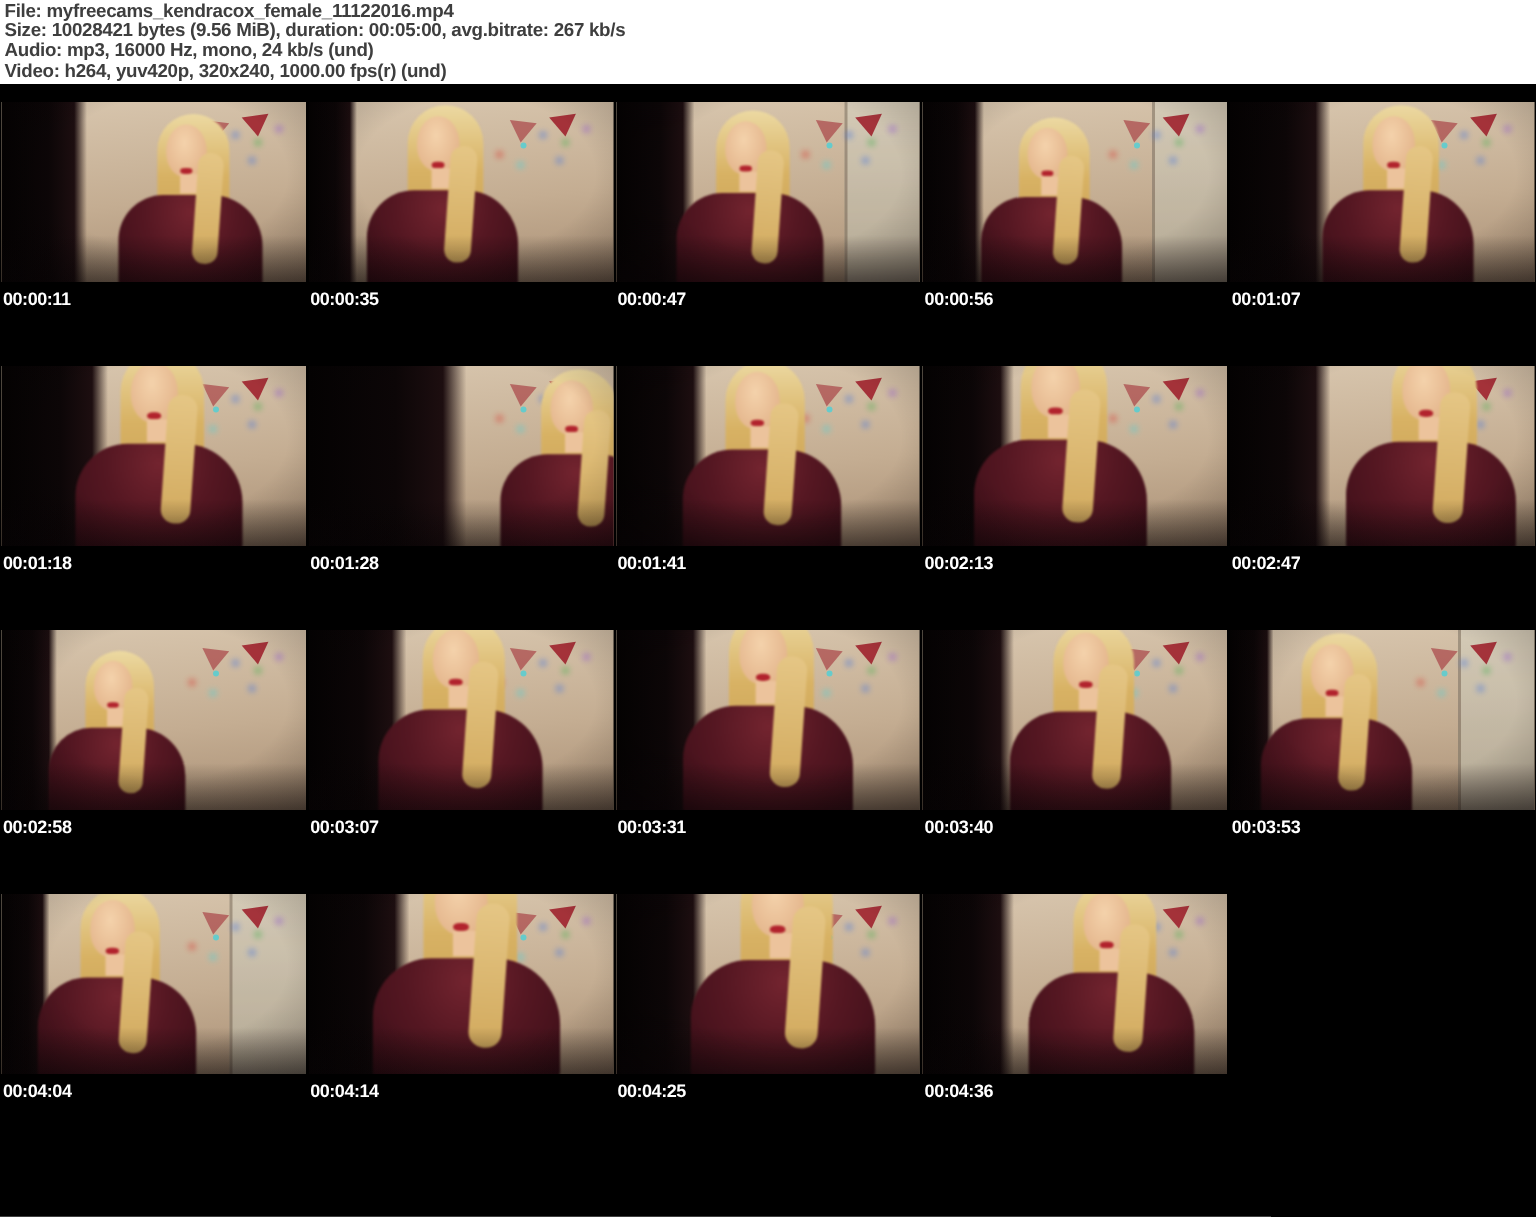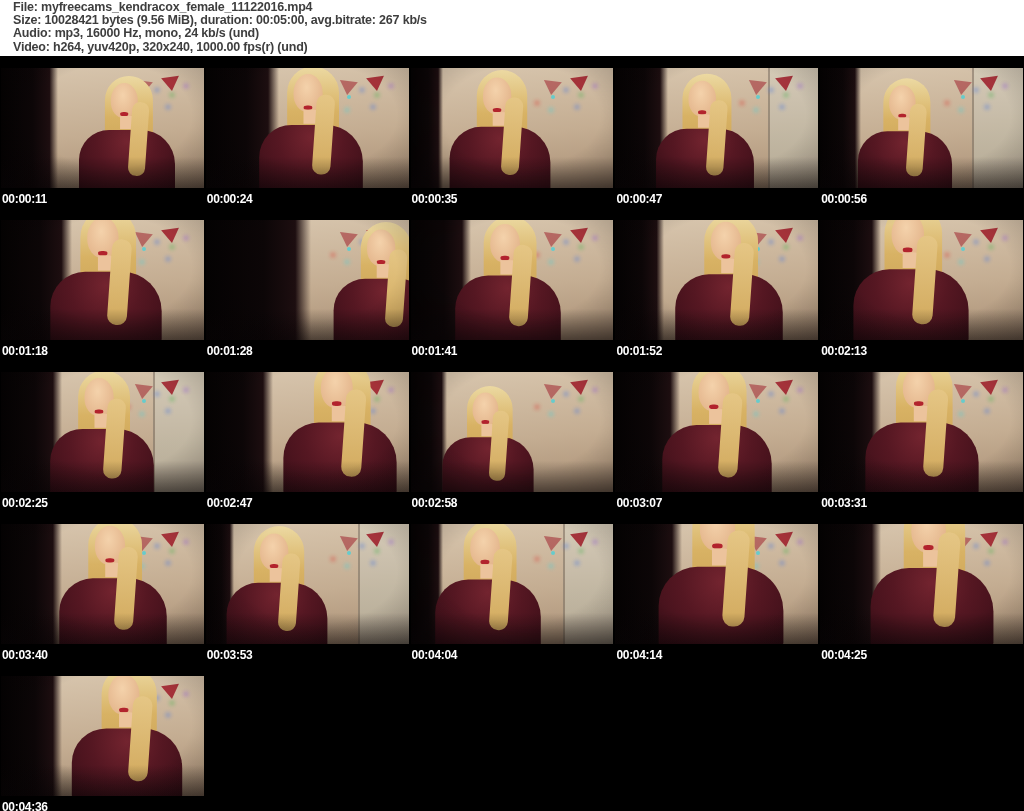--- a/index.html
+++ b/index.html
@@ -3,33 +3,33 @@
 <meta charset="utf-8">
 <style>
   html, body { margin: 0; padding: 0; }
   body {
     width: 1024px; height: 811px; overflow: hidden;
     background: var(--page-bg, #fff);
     font-family: "Liberation Sans", sans-serif;
   }
 
   
-  .header { background: var(--page-bg, #fff); padding: 1px 0 2px 13px; }
+  .header { background: var(--page-bg, #fff); padding: 1px 0 2px 3px; }
   .hline {
     font-weight: bold; font-size: 12.5px; line-height: 13.2px;
     letter-spacing: -0.2px; color: var(--header-text, #3e3e3e); white-space: pre;
   }
 
   
   .sheet {
     background: var(--sheet-bg, #000); height: 757px;
     box-sizing: border-box; padding-top: 12px; overflow: hidden;
   }
   .grid { display: grid; grid-template-columns: repeat(5, 1fr); }
-  .cell { height: 152px; }
+  .cell { height: 176px; }
 
   .thumb {
     height: 120px; margin: 0 1px; position: relative; overflow: hidden;
     background: linear-gradient(175deg, var(--wall-hi, #d8c6ae) 0%,
                 var(--wall-mid, #c4ad92) 55%, var(--wall-lo, #a98f75) 100%);
   }
   .door {
     display: none; position: absolute; top: 0; bottom: 0; right: 0; width: 24%;
     background: linear-gradient(180deg, var(--door, #d4cbb8), #b5ab97);
     opacity: .9; border-left: 2px solid rgba(90,70,55,.45);
@@ -137,38 +137,20 @@
         <div class="face"></div>
         <div class="lips"></div>
         <div class="neck"></div>
         <div class="torso"></div>
         <div class="strand"></div>
       </div>
     </div>
     <div class="ts">00:00:11</div>
   </div>
 
-  <div class="cell" style="--fx: 52%; --fs: 1.08; --cw: 36%;">
-    <div class="thumb">
-
-      <div class="pennant p1"></div>
-      <div class="pennant p2"></div>
-      <div class="lights"></div>
-      <div class="curtain"></div>
-      <div class="figure">
-        <div class="hair"></div>
-        <div class="face"></div>
-        <div class="lips"></div>
-        <div class="neck"></div>
-        <div class="torso"></div>
-        <div class="strand"></div>
-      </div>
-    </div>
-    <div class="ts">00:00:24</div>
-  </div>
 
   <div class="cell" style="--fx: 44%; --fs: 1.05; --cw: 16%;">
     <div class="thumb">
 
       <div class="pennant p1"></div>
       <div class="pennant p2"></div>
       <div class="lights"></div>
       <div class="curtain"></div>
       <div class="figure">
         <div class="hair"></div>
@@ -213,20 +195,38 @@
         <div class="face"></div>
         <div class="lips"></div>
         <div class="neck"></div>
         <div class="torso"></div>
         <div class="strand"></div>
       </div>
     </div>
     <div class="ts">00:00:56</div>
   </div>
 
+  <div class="cell" style="--fx: 55%; --fs: 1.05; --cw: 33%;">
+    <div class="thumb">
+
+      <div class="pennant p1"></div>
+      <div class="pennant p2"></div>
+      <div class="lights"></div>
+      <div class="curtain"></div>
+      <div class="figure">
+        <div class="hair"></div>
+        <div class="face"></div>
+        <div class="lips"></div>
+        <div class="neck"></div>
+        <div class="torso"></div>
+        <div class="strand"></div>
+      </div>
+    </div>
+    <div class="ts">00:01:07</div>
+  </div>
 
   <div class="cell" style="--fx: 52%; --fs: 1.16; --cw: 35%;">
     <div class="thumb">
 
       <div class="pennant p1"></div>
       <div class="pennant p2"></div>
       <div class="lights"></div>
       <div class="curtain"></div>
       <div class="figure">
         <div class="hair"></div>
@@ -271,38 +271,20 @@
         <div class="face"></div>
         <div class="lips"></div>
         <div class="neck"></div>
         <div class="torso"></div>
         <div class="strand"></div>
       </div>
     </div>
     <div class="ts">00:01:41</div>
   </div>
 
-  <div class="cell" style="--fx: 56%; --fs: 1.12; --cw: 24%;">
-    <div class="thumb">
-
-      <div class="pennant p1"></div>
-      <div class="pennant p2"></div>
-      <div class="lights"></div>
-      <div class="curtain"></div>
-      <div class="figure">
-        <div class="hair"></div>
-        <div class="face"></div>
-        <div class="lips"></div>
-        <div class="neck"></div>
-        <div class="torso"></div>
-        <div class="strand"></div>
-      </div>
-    </div>
-    <div class="ts">00:01:52</div>
-  </div>
 
 
   <div class="cell" style="--fx: 45%; --fs: 1.2; --cw: 30%;">
     <div class="thumb">
 
       <div class="pennant p1"></div>
       <div class="pennant p2"></div>
       <div class="lights"></div>
       <div class="curtain"></div>
       <div class="figure">
@@ -310,38 +292,20 @@
         <div class="face"></div>
         <div class="lips"></div>
         <div class="neck"></div>
         <div class="torso"></div>
         <div class="strand"></div>
       </div>
     </div>
     <div class="ts">00:02:13</div>
   </div>
 
-  <div class="cell" style="--fx: 50%; --fs: 1.08; --cw: 30%;">
-    <div class="thumb has-door">
-      <div class="door"></div>
-      <div class="pennant p1"></div>
-      <div class="pennant p2"></div>
-      <div class="lights"></div>
-      <div class="curtain"></div>
-      <div class="figure">
-        <div class="hair"></div>
-        <div class="face"></div>
-        <div class="lips"></div>
-        <div class="neck"></div>
-        <div class="torso"></div>
-        <div class="strand"></div>
-      </div>
-    </div>
-    <div class="ts">00:02:25</div>
-  </div>
 
 
   <div class="cell" style="--fx: 66%; --fs: 1.18; --cw: 33%;">
     <div class="thumb">
 
       <div class="pennant p1"></div>
       <div class="pennant p2"></div>
       <div class="lights"></div>
       <div class="curtain"></div>
       <div class="figure">

